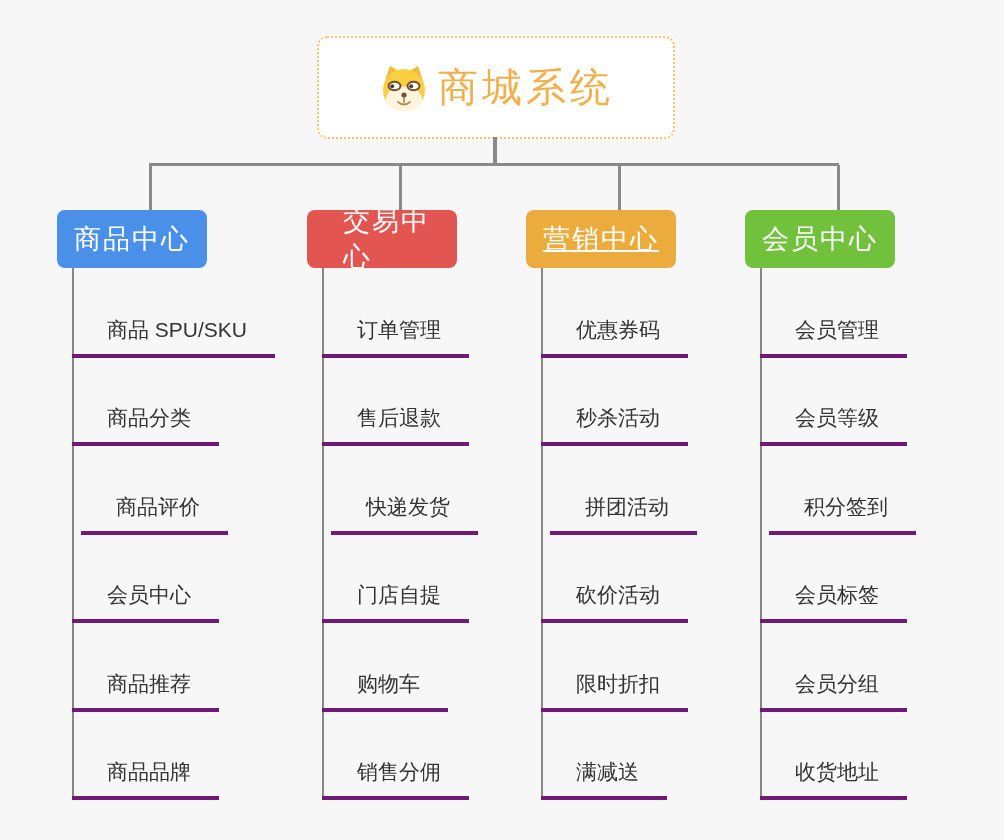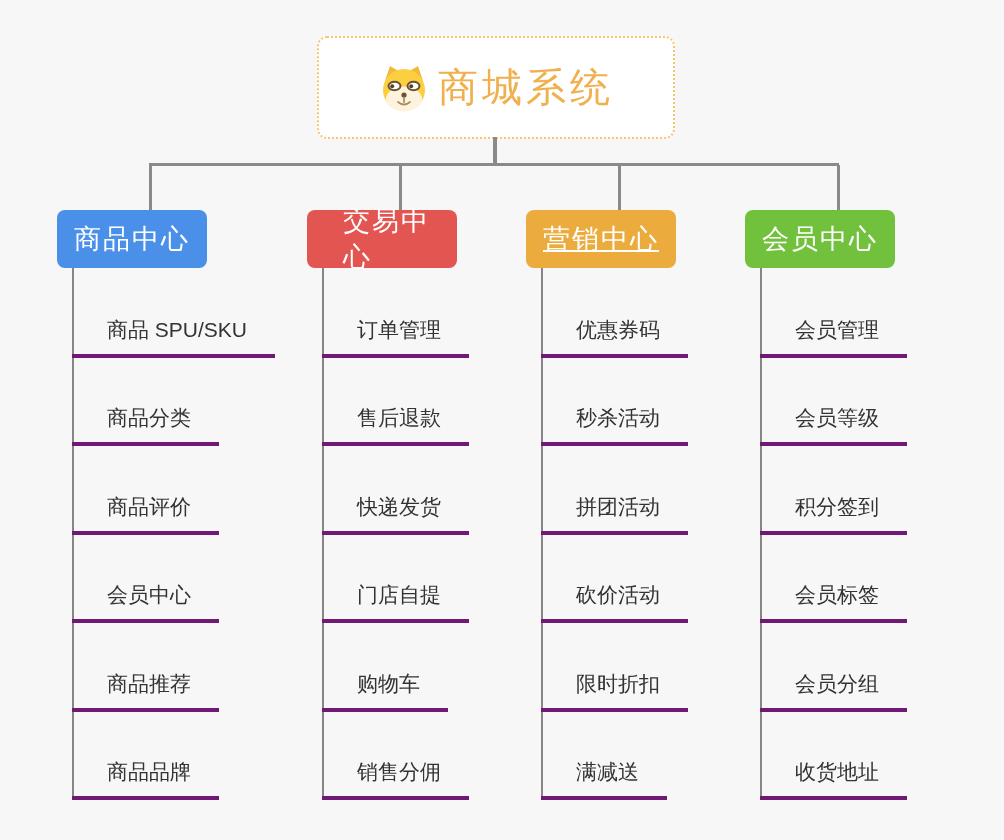--- a/index.html
+++ b/index.html
@@ -51,21 +51,21 @@
     background:#868686;
   }
   .leaf{
     position:absolute;left:15px;
     white-space:nowrap;
     font-size:21px;color:#333333;line-height:28px;
     padding:0 28px 10px 35px;
     border-bottom:4px solid #701a75;
     width:max-content;
   }
-  .r0{top:106px;} .r1{top:194px;} .r2{top:283px;}
+  .r0{top:106px;} .r1{top:194px;} .r2{top:283px;margin-left:9px;}
   .r3{top:371px;} .r4{top:460px;} .r5{top:548px;}
 </style>
 </head>
 <body>
 
 <div class="canvas">
 
   <div class="root-node">
     <svg width="52" height="48" viewBox="0 0 52 48" aria-hidden="true">
       <path d="M7 17 L12 2 L24 9 Z" fill="#f4b93a"></path>

